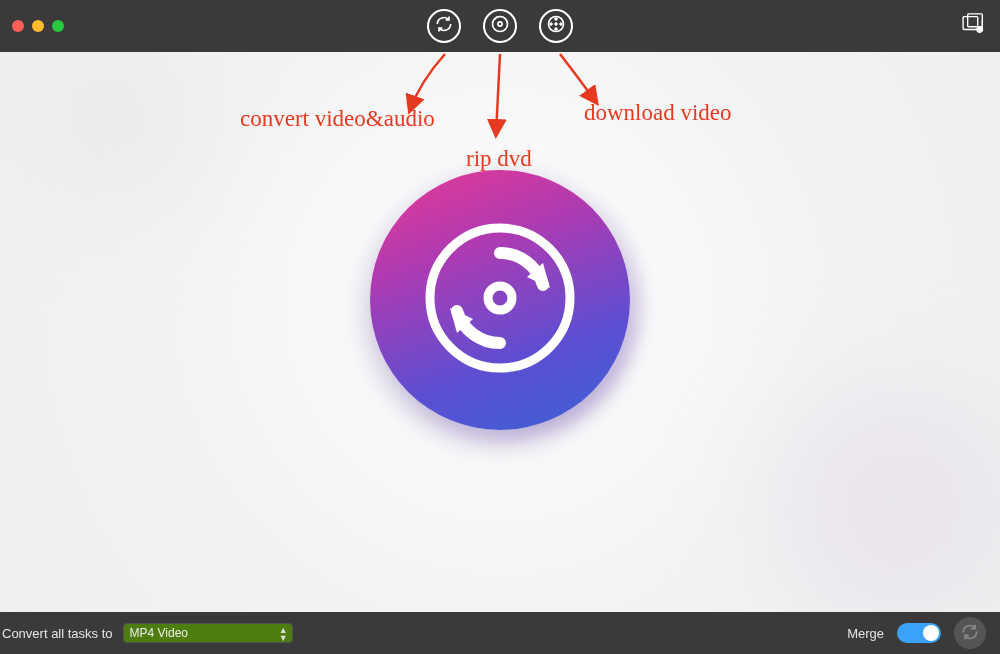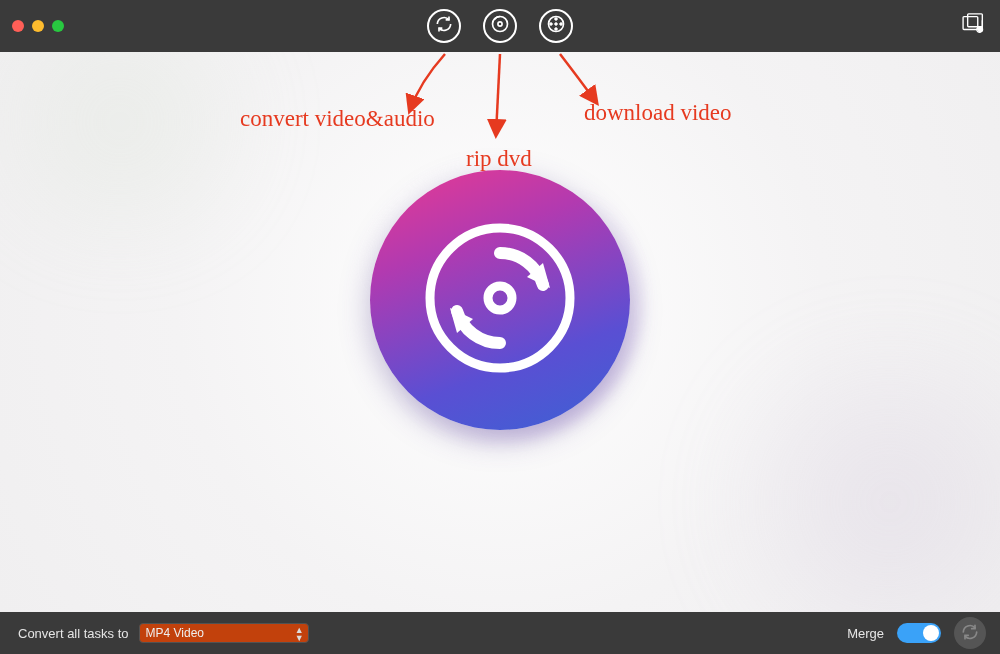--- a/index.html
+++ b/index.html
@@ -120,28 +120,28 @@
     font-weight: 300;
     z-index: 5;
   }
   .drag-text b { font-weight: 700; color: #4a4a4a; }
 
   .bottombar {
     height: 42px;
     background: #3a3a3a;
     display: flex;
     align-items: center;
-    padding: 0 18px;
+    padding: 0 2px;
     color: #e5e5e5;
     font-size: 13px;
     position: relative;
   }
   .bottombar .label { margin-right: 10px; }
   .select-box {
-    background: #c2410c;
+    background: #4d7c0f;
     border: 1px solid #525252;
     border-radius: 4px;
     height: 20px;
     width: 170px;
     display: flex;
     align-items: center;
     padding: 0 6px;
     color: #eee;
     font-size: 12px;
     position: relative;

